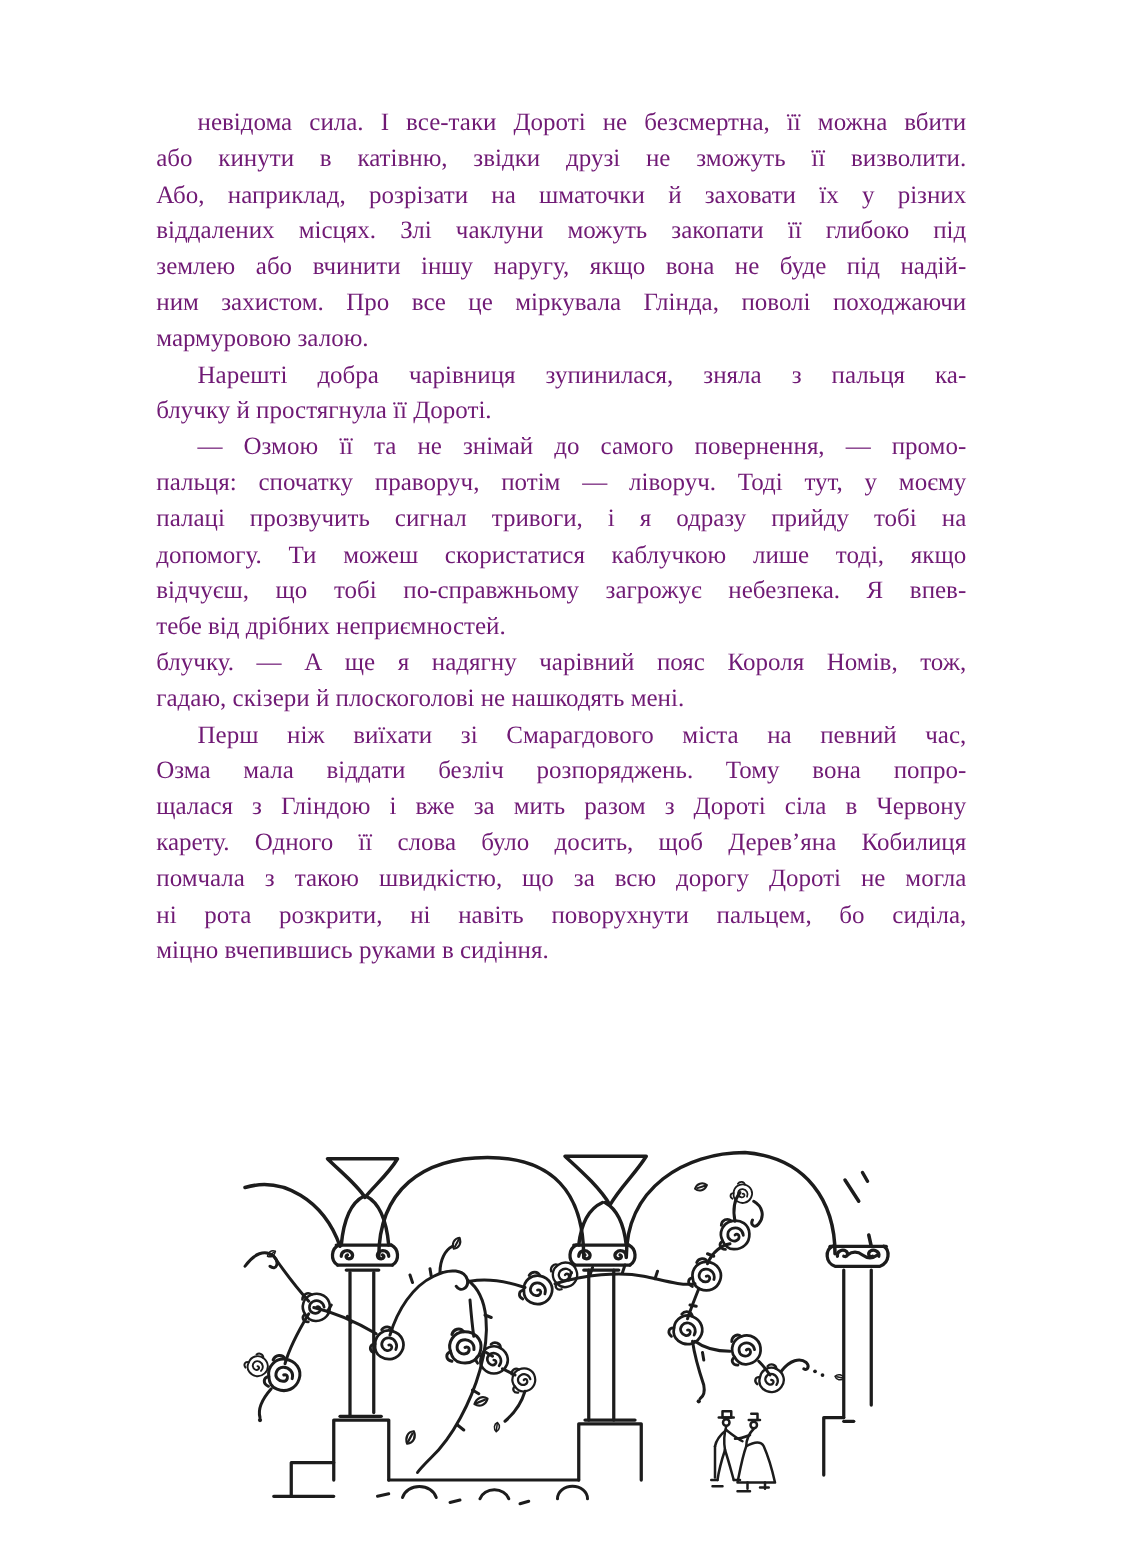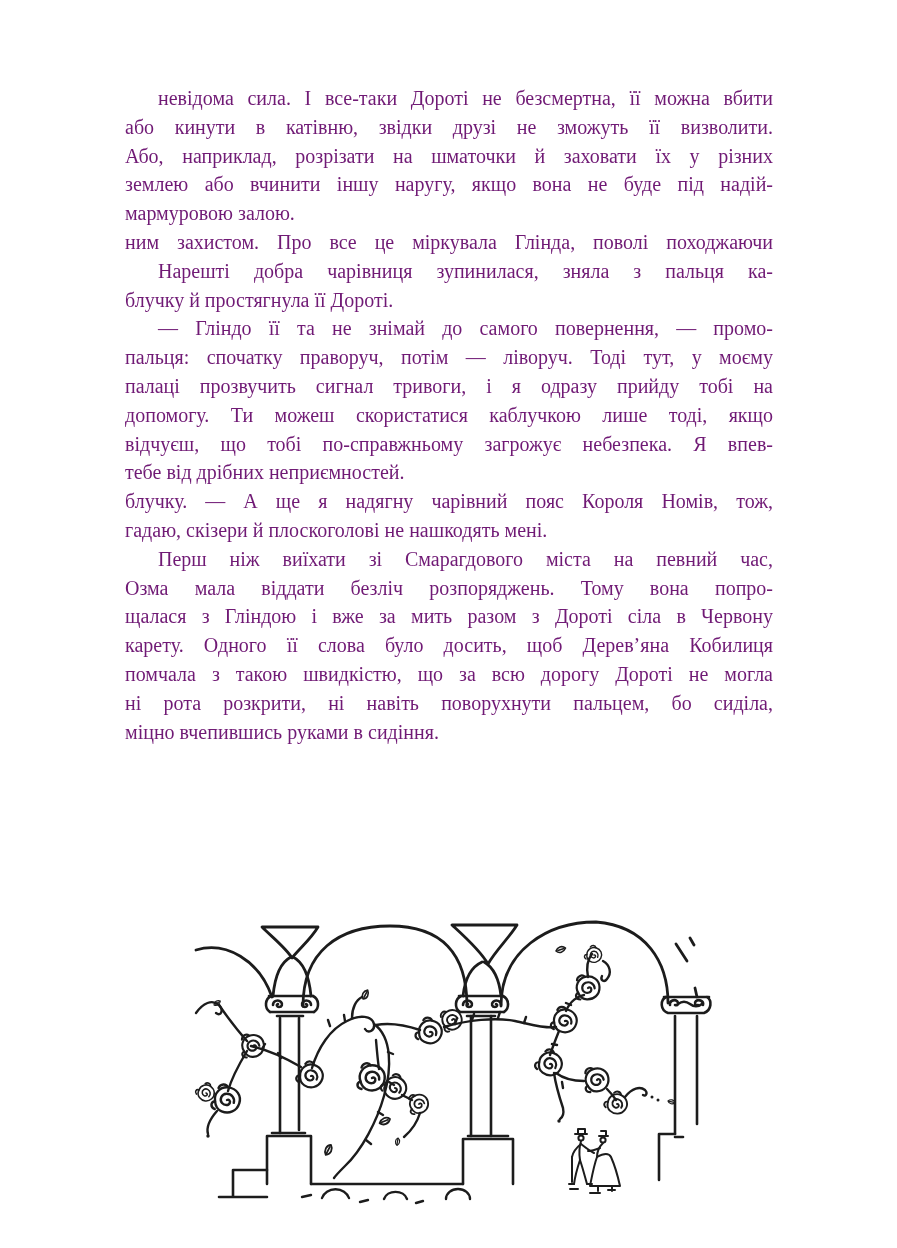--- a/index.html
+++ b/index.html
@@ -27,30 +27,31 @@
 </head>
 <body>
 
 <div class="page">
 
   <div class="text-block">
       <div class="para">
         <div class="line first">невідома сила. І все-таки Дороті не безсмертна, її можна вбити</div>
         <div class="line">або кинути в катівню, звідки друзі не зможуть її визволити.</div>
         <div class="line">Або, наприклад, розрізати на шматочки й заховати їх у різних</div>
+        <div class="line">віддалених місцях. Злі чаклуни можуть закопати її глибоко під</div>
         <div class="line">землею або вчинити іншу наругу, якщо вона не буде під надій-</div>
+        <div class="line">ним захистом. Про все це міркувала Глінда, поволі походжаючи</div>
         <div class="line last">мармуровою залою.</div>
-        <div class="line">ним захистом. Про все це міркувала Глінда, поволі походжаючи</div>
       </div>
       <div class="para">
         <div class="line first">Нарешті добра чарівниця зупинилася, зняла з пальця ка-</div>
         <div class="line last">блучку й простягнула її Дороті.</div>
       </div>
       <div class="para">
-        <div class="line first">— Гліндо її та не знімай до самого повернення, — промо-</div>
+        <div class="line first">— Озмою її та не знімай до самого повернення, — промо-</div>
         <div class="line">пальця: спочатку праворуч, потім — ліворуч. Тоді тут, у моєму</div>
         <div class="line">палаці прозвучить сигнал тривоги, і я одразу прийду тобі на</div>
         <div class="line">допомогу. Ти можеш скористатися каблучкою лише тоді, якщо</div>
         <div class="line">відчуєш, що тобі по-справжньому загрожує небезпека. Я впев-</div>
         <div class="line last">тебе від дрібних неприємностей.</div>
       </div>
       <div class="para">
         <div class="line">блучку. — А ще я надягну чарівний пояс Короля Номів, тож,</div>
         <div class="line last">гадаю, скізери й плоскоголові не нашкодять мені.</div>
       </div>

